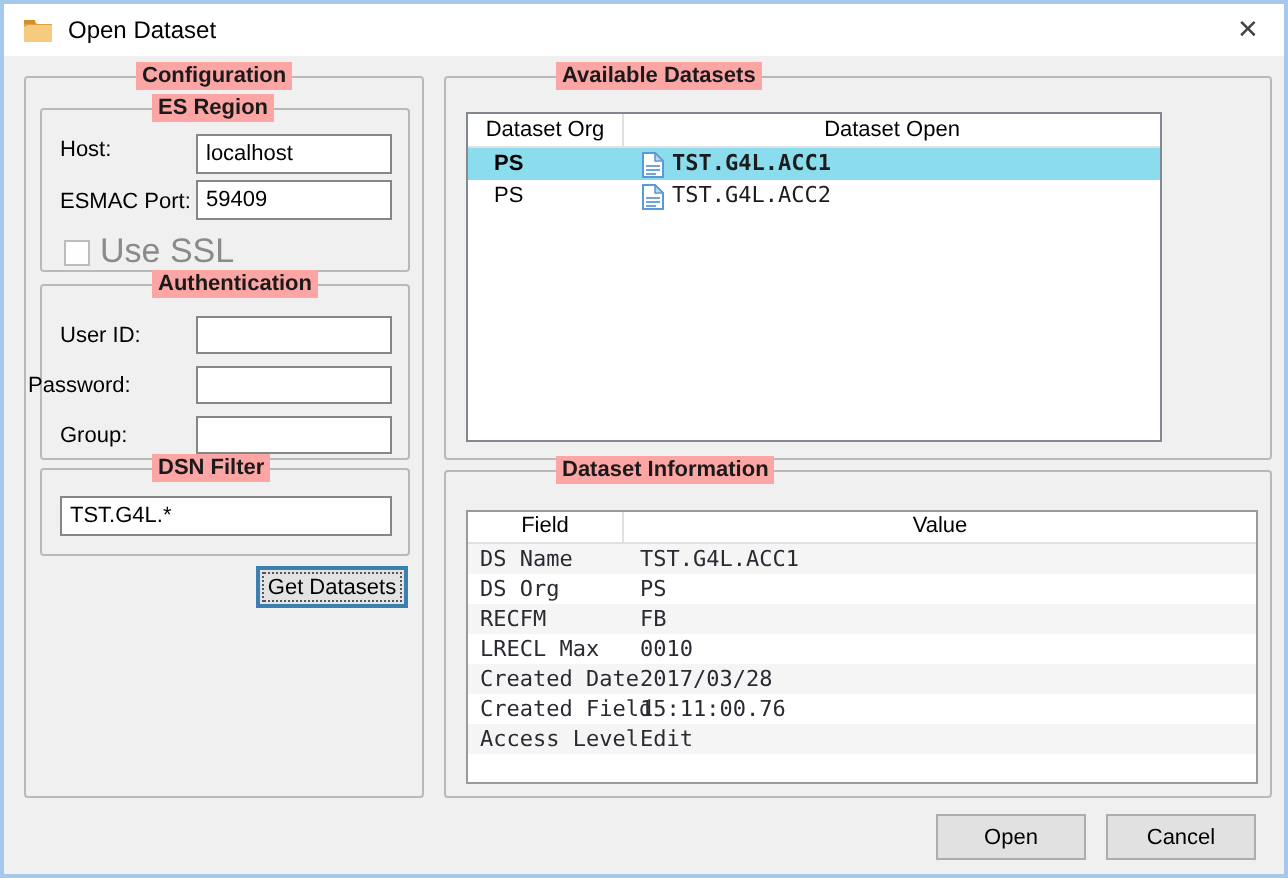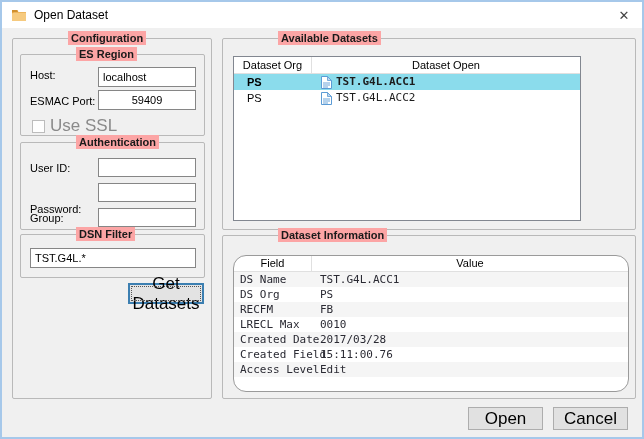--- a/index.html
+++ b/index.html
@@ -35,21 +35,21 @@
   .textbox {
     position:absolute; border:1px solid #868686; background:#fff;
     font-family:"Liberation Sans",sans-serif; font-size:11px; padding:2px 4px; outline:none;
   }
   .checkbox-row { position:absolute; display:flex; align-items:center; }
   .checkbox-box { width:13px; height:13px; border:1px solid #bcbcbc; background:#fefefe; }
   .checkbox-label { font-size:17px; color:#8a8a8a; margin-left:5px; }
 
   .btn {
     position:absolute; background:#e1e1e1; border:1px solid #adadad;
-    font-family:"Liberation Sans",sans-serif; font-size:17px; color:#000;
+    font-family:"Liberation Sans",sans-serif; font-size:11px; color:#000;
     display:flex; align-items:center; justify-content:center; cursor:default;
   }
   .btn-default {
     background:#e3e3e3; border:2px solid #3c7fb1;
     outline:1px dotted #555; outline-offset:-4px;
   }
 
   
   .listview {
     position:absolute; background:#fff; border:1px solid #828790;
@@ -98,32 +98,32 @@
   <div class="groupbox" style="left:10px; top:36px; width:200px; height:361px;">
     <span class="gb-label">Configuration</span>
   </div>
 
   <div class="groupbox" style="left:18px; top:52px; width:185px; height:82px;">
     <span class="gb-label">ES Region</span>
   </div>
   <span class="fld-label" style="left:28px; top:67px;">Host:</span>
   <input class="textbox" style="left: 96px; top: 65px; width: 98px; height: 20px;" value="localhost">
   <span class="fld-label" style="left:28px; top:93px;">ESMAC Port:</span>
-  <input class="textbox" style="left: 96px; top: 88px; width: 98px; height: 20px; text-align: center;" value="59409">
+  <input class="textbox" style="left: 96px; top: 88px; width: 98px; height: 20px;" value="59409">
   <div class="checkbox-row" style="left:30px; top:114px;">
     <div class="checkbox-box"></div>
     <span class="checkbox-label">Use SSL</span>
   </div>
 
   <div class="groupbox" style="left:18px; top:140px; width:185px; height:88px;">
     <span class="gb-label">Authentication</span>
   </div>
   <span class="fld-label" style="left:28px; top:160px;">User ID:</span>
   <input class="textbox" style="left: 96px; top: 156px; width: 98px; height: 19px;" value="">
-  <span class="fld-label" style="left:28px; top:185px;margin-top:16px;">Password:</span>
+  <span class="fld-label" style="left:12px; top:185px;">Password:</span>
   <input class="textbox" type="password" style="left: 96px; top: 181px; width: 98px; height: 19px;" value="">
   <span class="fld-label" style="left:28px; top:210px;">Group:</span>
   <input class="textbox" style="left: 96px; top: 206px; width: 98px; height: 19px;" value="">
 
   <div class="groupbox" style="left:18px; top:232px; width:185px; height:44px;">
     <span class="gb-label">DSN Filter</span>
   </div>
   <input class="textbox" style="left: 28px; top: 246px; width: 166px; height: 20px;" value="TST.G4L.*">
 
   <button class="btn btn-default" style="left:126px; top:281px; width:76px; height:21px;">Get Datasets</button>
@@ -162,21 +162,21 @@
         </svg>
         <span class="dsname">TST.G4L.ACC2</span>
       </div>
     </div>
   </div>
 
   <div class="groupbox" style="left:220px; top:233px; width:414px; height:164px;">
     <span class="gb-label">Dataset Information</span>
   </div>
 
-  <div class="infotable" style="left:231px; top:253px; width:396px; height:137px;border-radius:13px;">
+  <div class="infotable" style="left:231px; top:253px; width:396px; height:137px;">
     <div class="it-header">
       <div class="c1">Field</div>
       <div class="c2">Value</div>
     </div>
     <div class="it-row">
       <div class="f">DS Name</div>
       <div class="v">TST.G4L.ACC1</div>
     </div>
     <div class="it-row">
       <div class="f">DS Org</div>

